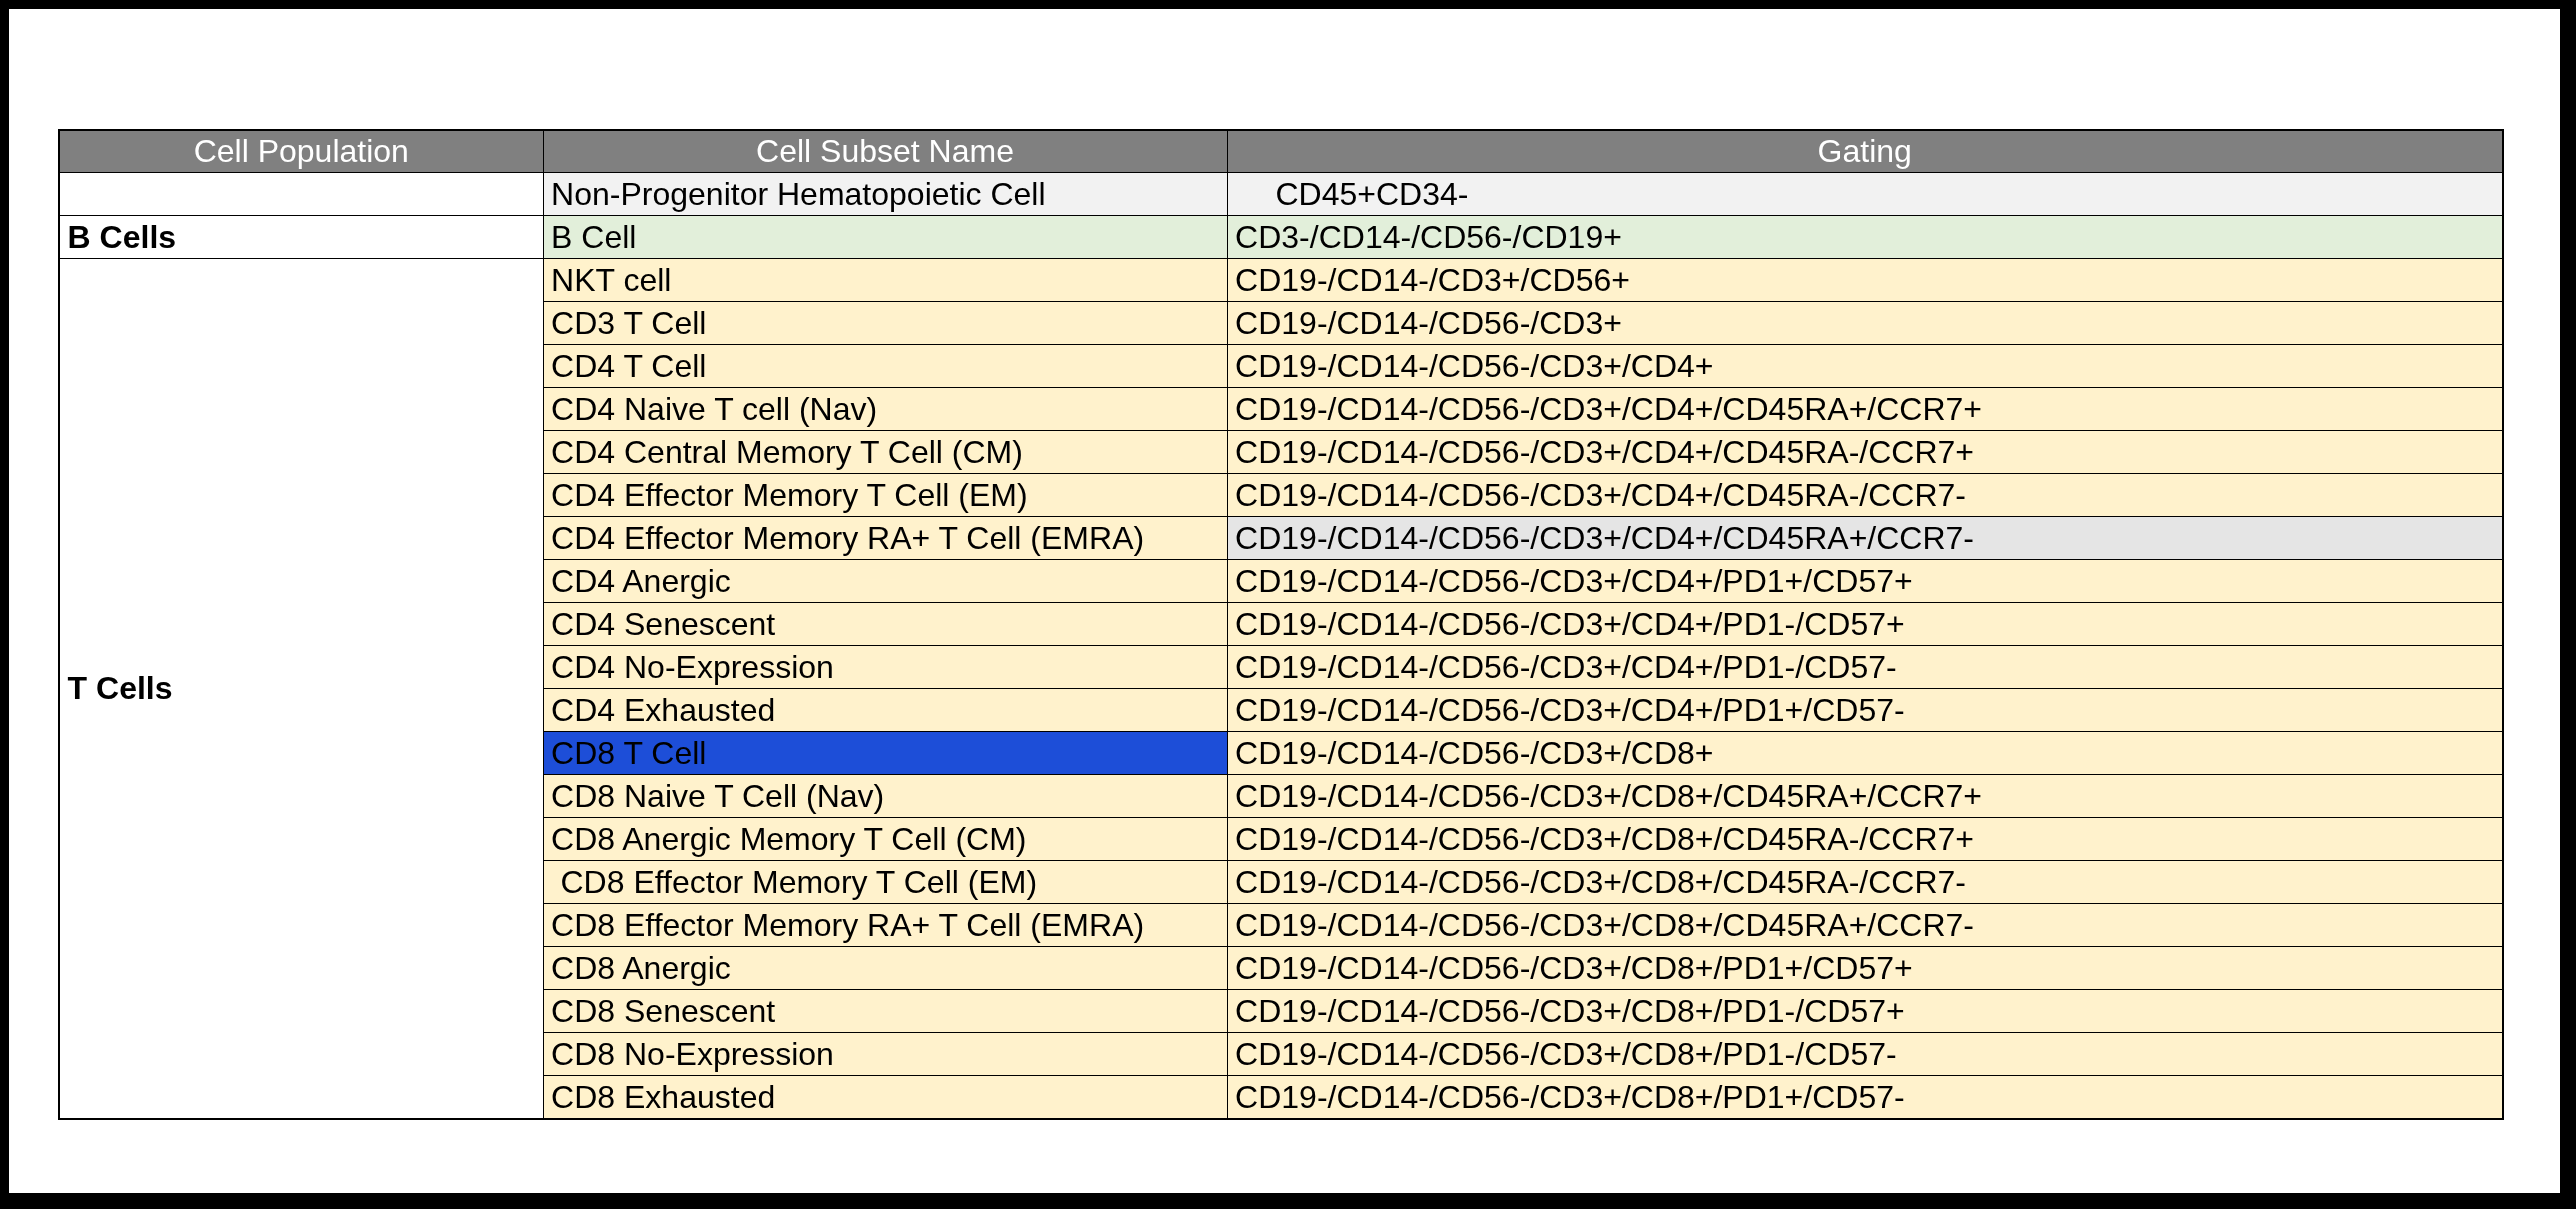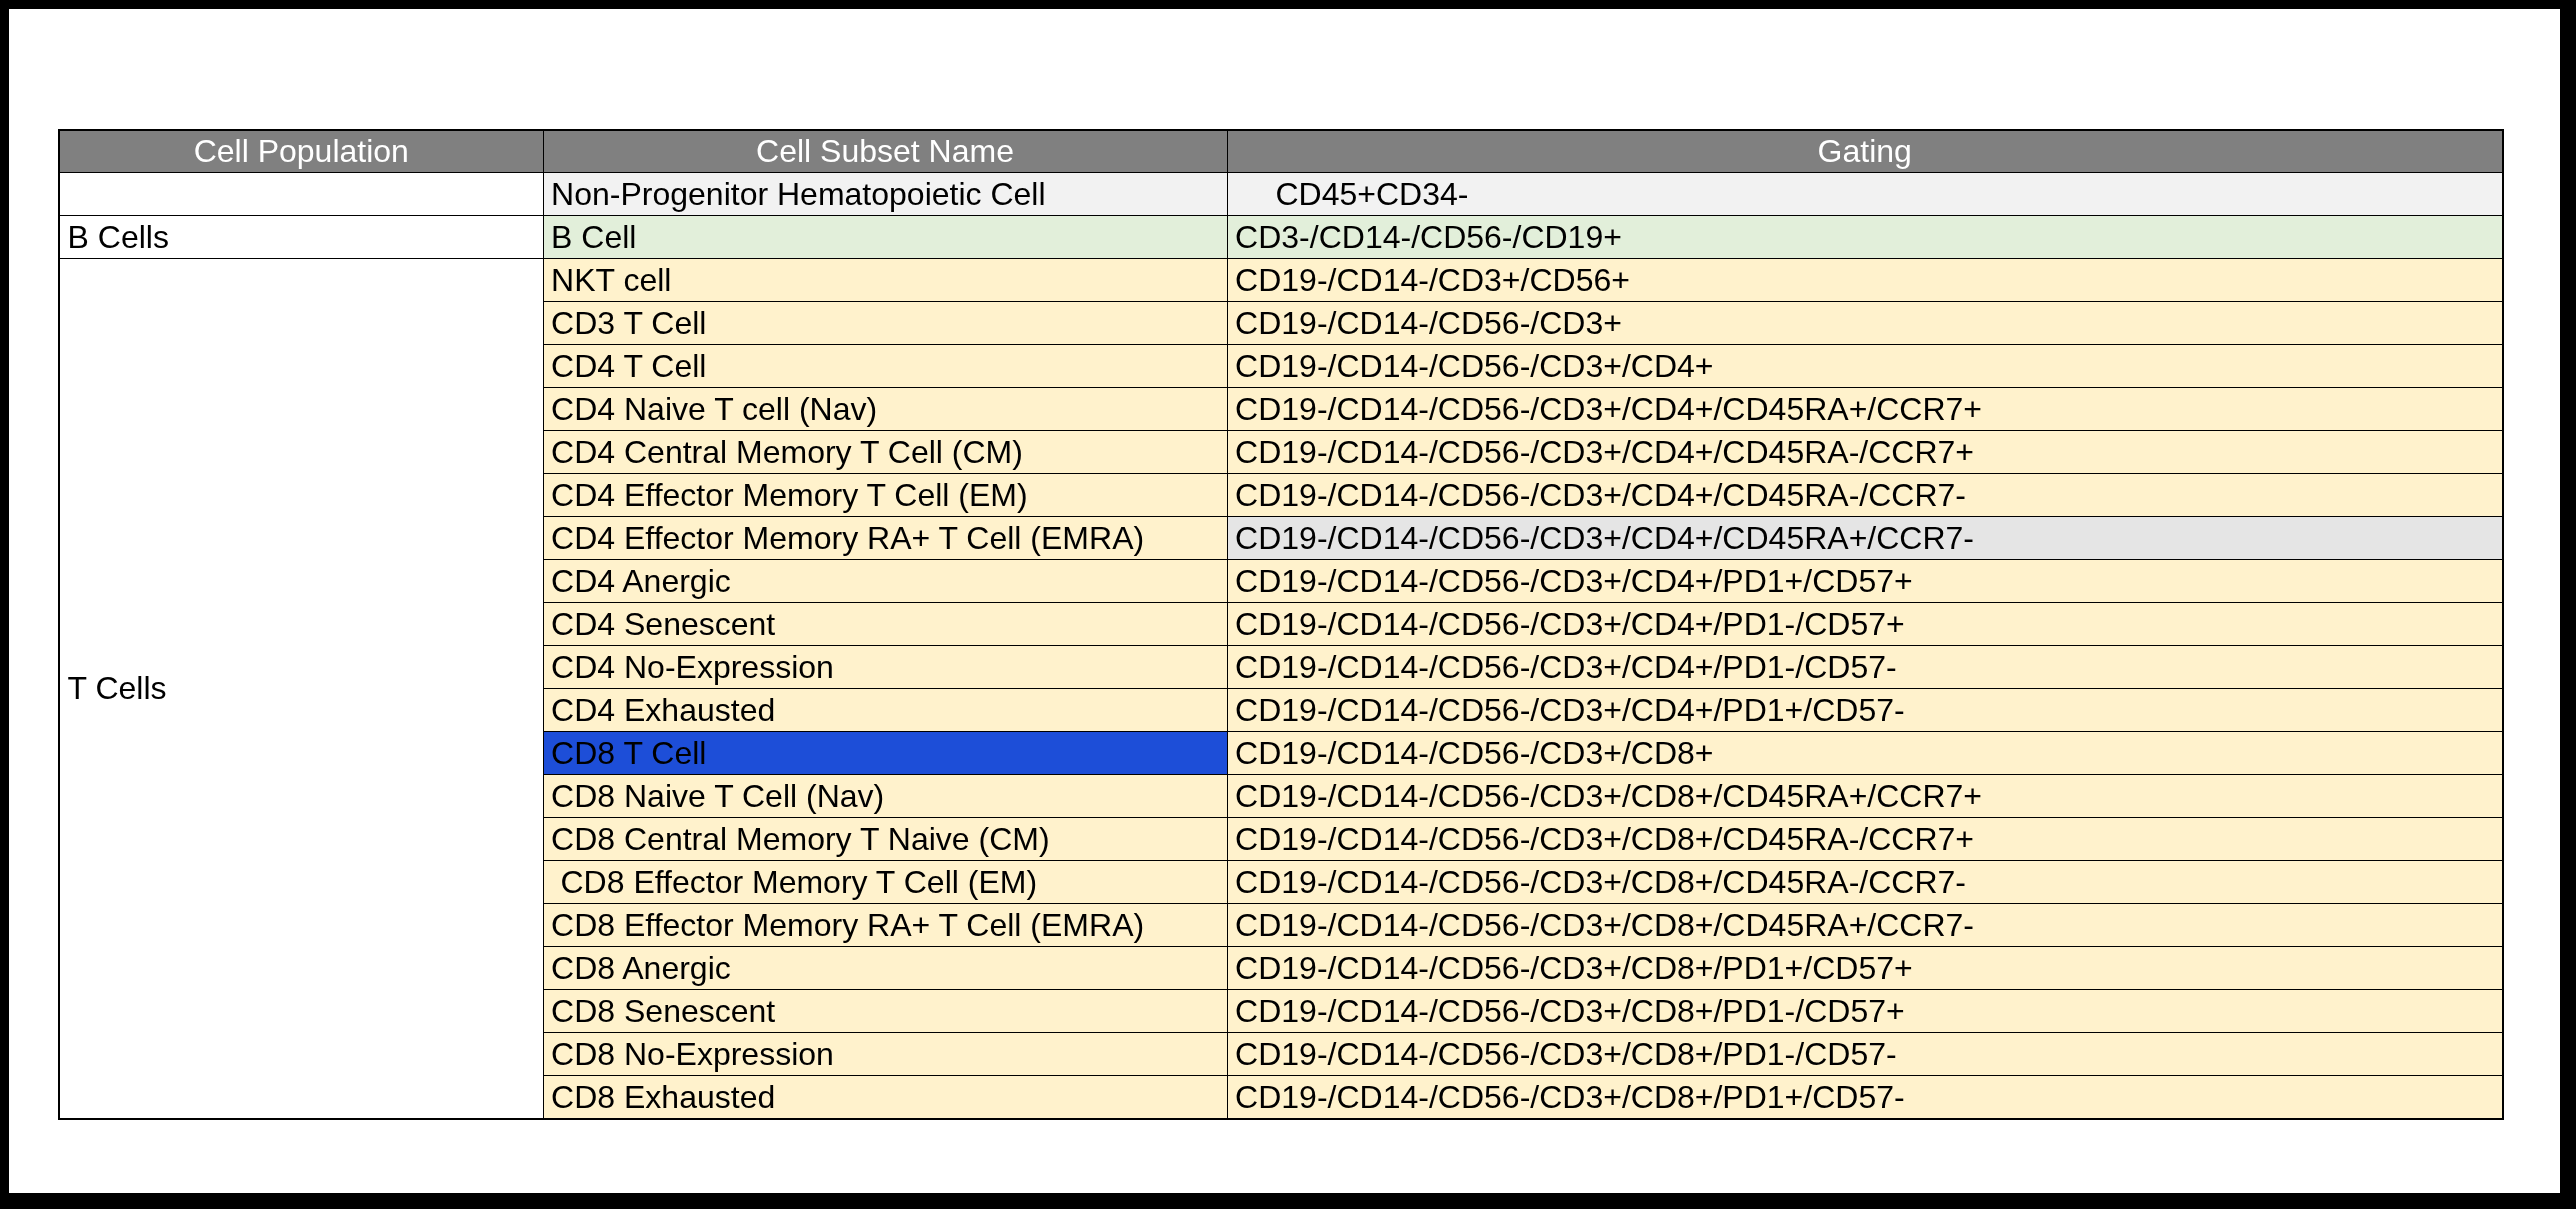--- a/index.html
+++ b/index.html
@@ -48,21 +48,21 @@
     border: 1.9px solid #000000;
     padding: 0 5.7px 0 7.6px;
     vertical-align: middle;
     text-align: left;
     white-space: nowrap;
     overflow: hidden;
     background: #ffffff;
   }
   table.cells td.pop {
     background: #ffffff;
-    font-weight: normal;
+    font-weight: bold;
   }
 </style>
 </head>
 <body>
 
 <div class="canvas">
   <table class="cells">
     <colgroup>
       <col style="width:484px">
       <col style="width:684px">
@@ -133,21 +133,21 @@
         </tr>
         <tr>
           <td style="background-color: #1d4ed8;">CD8 T Cell</td>
           <td style="background-color: rgb(255, 242, 204);">CD19-/CD14-/CD56-/CD3+/CD8+</td>
         </tr>
         <tr>
           <td style="background-color: rgb(255, 242, 204);">CD8 Naive T Cell (Nav)</td>
           <td style="background-color: rgb(255, 242, 204);">CD19-/CD14-/CD56-/CD3+/CD8+/CD45RA+/CCR7+</td>
         </tr>
         <tr>
-          <td style="background-color: rgb(255, 242, 204);">CD8 Central Memory T Naive (CM)</td>
+          <td style="background-color: rgb(255, 242, 204);">CD8 Anergic Memory T Cell (CM)</td>
           <td style="background-color: rgb(255, 242, 204);">CD19-/CD14-/CD56-/CD3+/CD8+/CD45RA-/CCR7+</td>
         </tr>
         <tr>
           <td style="background-color: rgb(255, 242, 204); padding-left: 17px;">CD8 Effector Memory T Cell (EM)</td>
           <td style="background-color: rgb(255, 242, 204);">CD19-/CD14-/CD56-/CD3+/CD8+/CD45RA-/CCR7-</td>
         </tr>
         <tr>
           <td style="background-color: rgb(255, 242, 204);">CD8 Effector Memory RA+ T Cell (EMRA)</td>
           <td style="background-color: rgb(255, 242, 204);">CD19-/CD14-/CD56-/CD3+/CD8+/CD45RA+/CCR7-</td>
         </tr>

